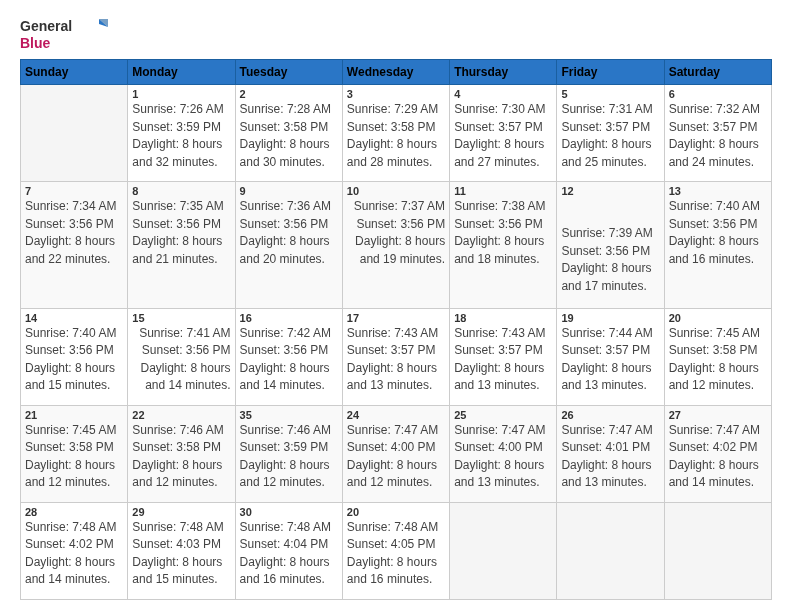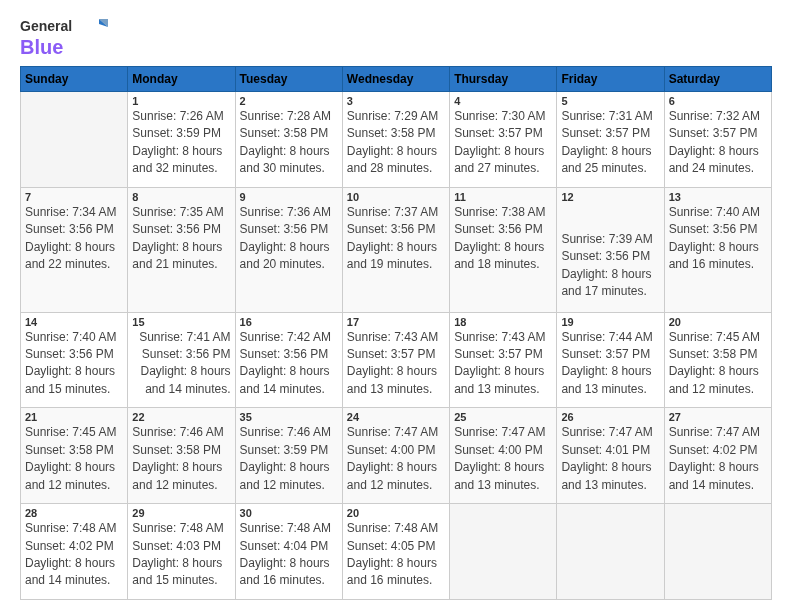--- a/index.html
+++ b/index.html
@@ -93,21 +93,21 @@
   <div class="header">
     <div class="logo">
     <div style="display:flex;flex-direction:column;align-items:flex-start;line-height:1.1;">
       <div style="display:flex;align-items:center;gap:18px;">
         <span style="font-size:14px;font-weight:bold;color:#333;">General</span>
         <svg width="18" height="18" viewBox="0 0 18 18">
           <polygon points="9,1 18,9 9,6" fill="#2a76c6"></polygon>
           <polygon points="9,1 18,1 18,9" fill="#1a5fa0" opacity="0.6"></polygon>
         </svg>
       </div>
-      <span style="font-size:20px;font-weight:bold;color:#8b5cf6;">Blue</span>
+      <span style="font-size:14px;font-weight:bold;color:#be185d;">Blue</span>
     </div>
   </div>
     <div class="title-block">
       <div class="main-title"></div>
       <div class="subtitle"></div>
     </div>
   </div>
 
   <table class="calendar">
     <thead>
@@ -184,21 +184,21 @@
           </td>
           <td>
             <span class="day-number">9</span>
             <div class="day-info" style="white-space: pre-line;">Sunrise: 7:36 AM
 Sunset: 3:56 PM
 Daylight: 8 hours
 and 20 minutes.</div>
           </td>
           <td>
             <span class="day-number">10</span>
-            <div class="day-info" style="white-space: pre-line;">Sunrise: 7:37 AM
+            <div class="day-info" style="white-space: pre-line; text-align: right;">Sunrise: 7:37 AM
 Sunset: 3:56 PM
 Daylight: 8 hours
 and 19 minutes.</div>
           </td>
           <td>
             <span class="day-number">11</span>
             <div class="day-info" style="white-space: pre-line;">Sunrise: 7:38 AM
 Sunset: 3:56 PM
 Daylight: 8 hours
 and 18 minutes.</div>

